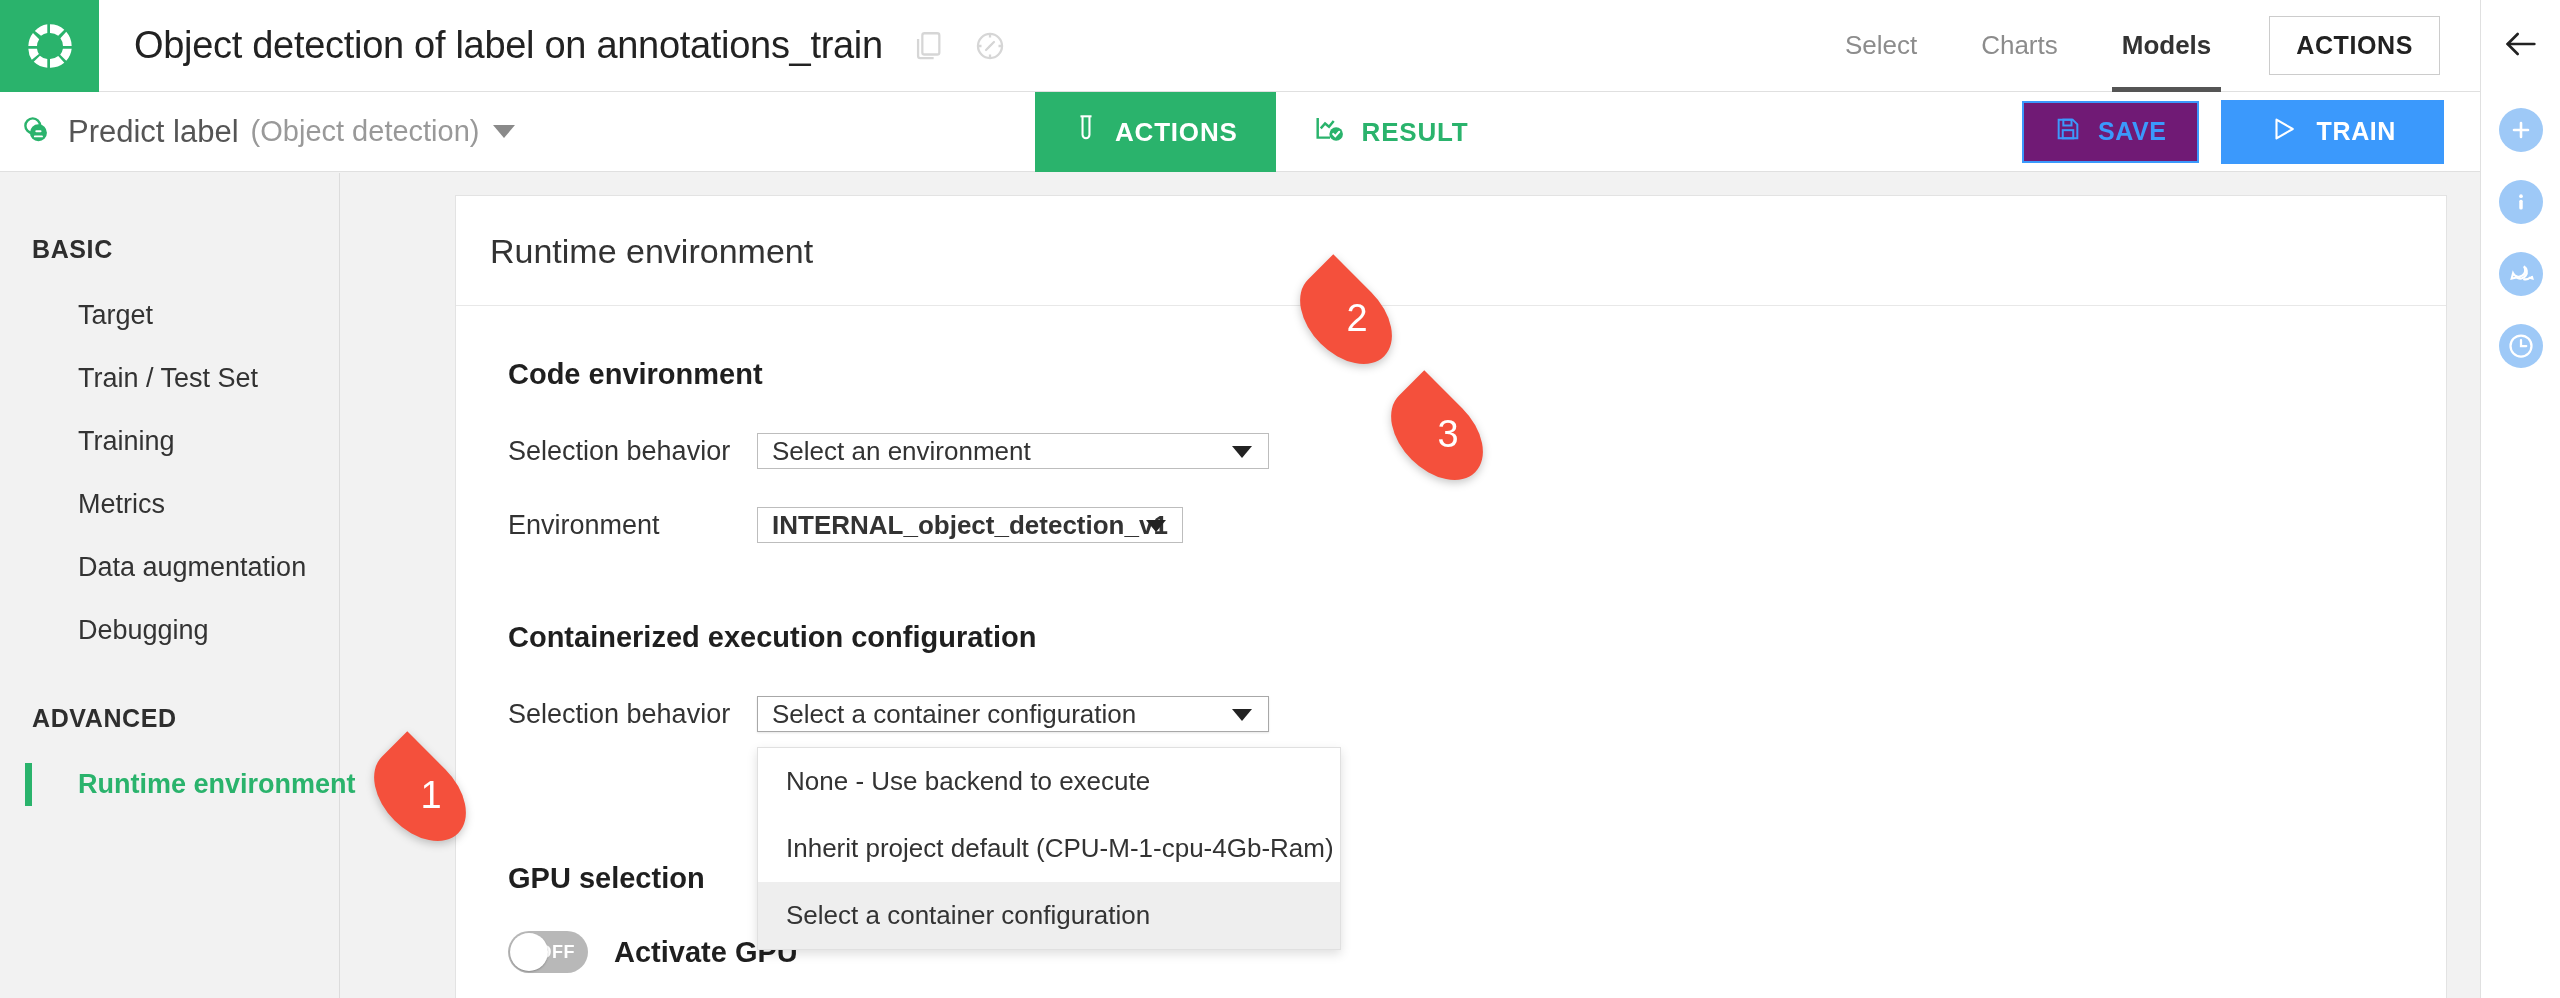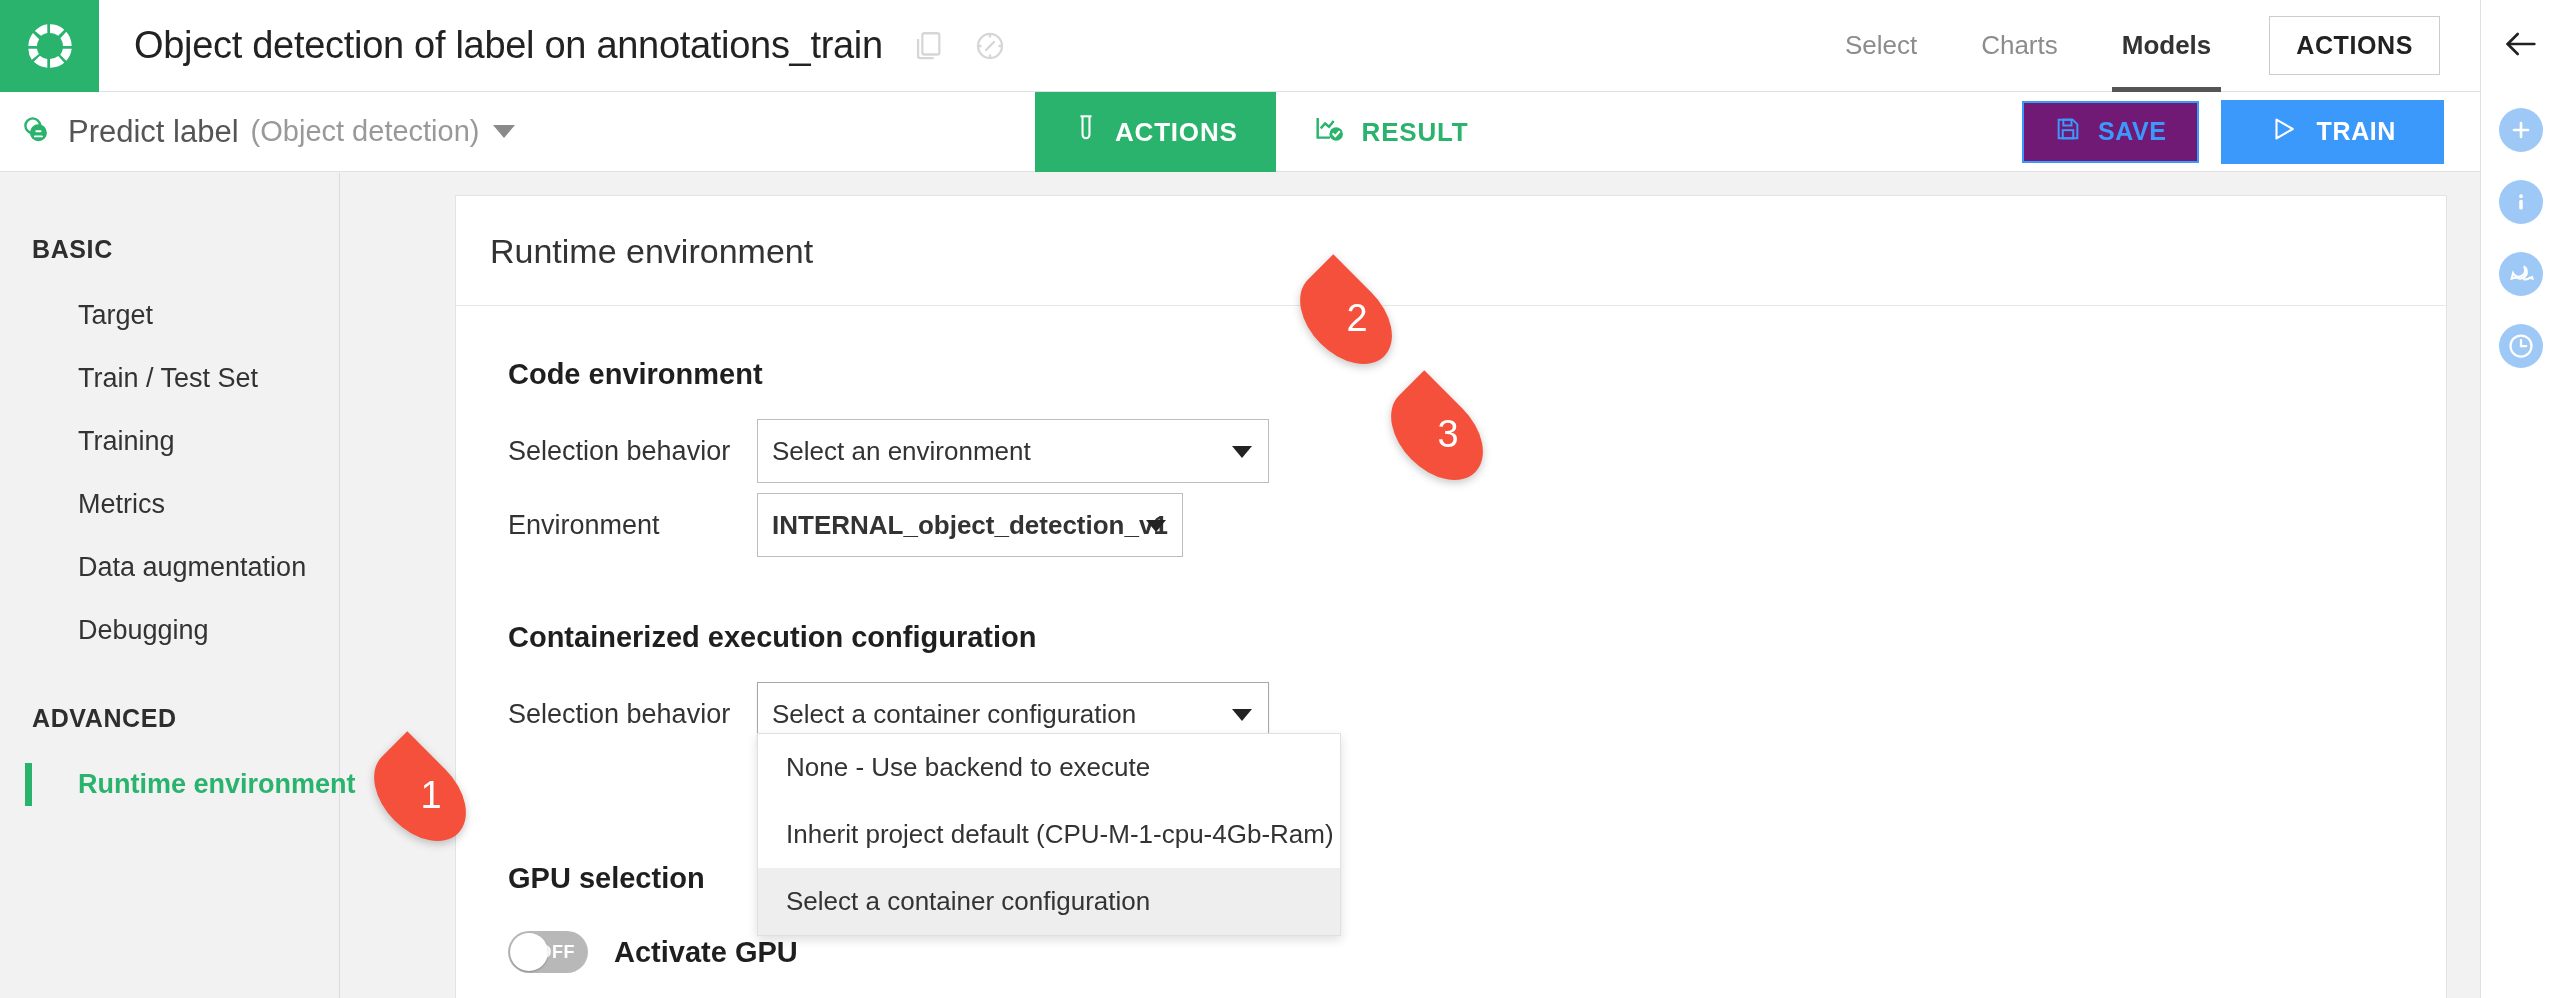--- a/index.html
+++ b/index.html
@@ -123,21 +123,21 @@
   .sec-title {
     font-size: 29px; font-weight: bold; color: #1f1f1f;
     margin-bottom: 34px; white-space: nowrap;
   }
   .sec-title.spaced { margin-top: 70px; }
 
   .form-row { display: flex; align-items: center; margin-bottom: 22px; height: 52px; }
   .form-label { font-size: 27px; color: #333333; width: 249px; flex: 0 0 249px; }
 
   .select {
-    position: relative; height: 64px; border: 1px solid #bdbdbd; background: #ffffff;
+    position: relative; height: 36px; border: 1px solid #bdbdbd; background: #ffffff;
     display: flex; align-items: center; cursor: pointer;
     font-size: 26px; color: #333333; padding: 0 46px 0 14px;
     white-space: nowrap;
   }
   .select .sel-caret {
     position: absolute; right: 16px; top: 50%; margin-top: -5px;
     width: 0; height: 0;
     border-left: 10px solid transparent; border-right: 10px solid transparent;
     border-top: 12px solid #222222;
   }

